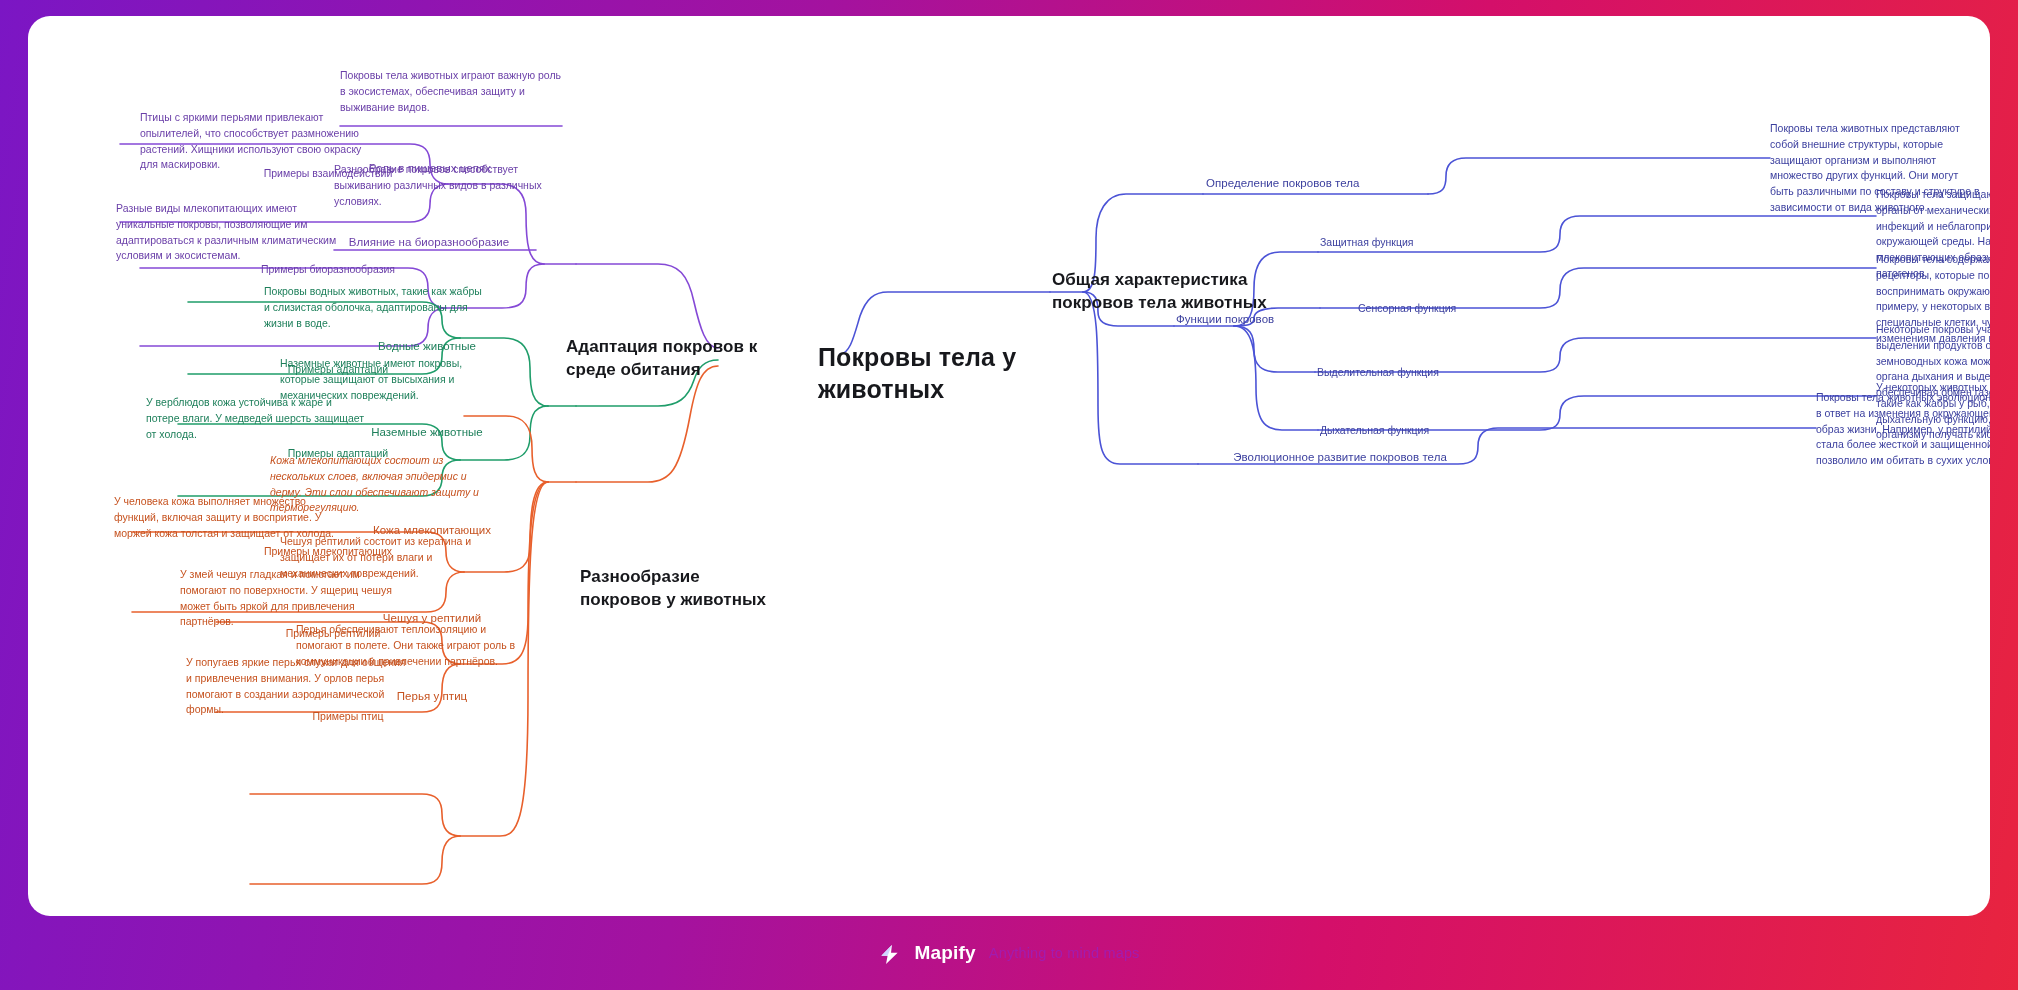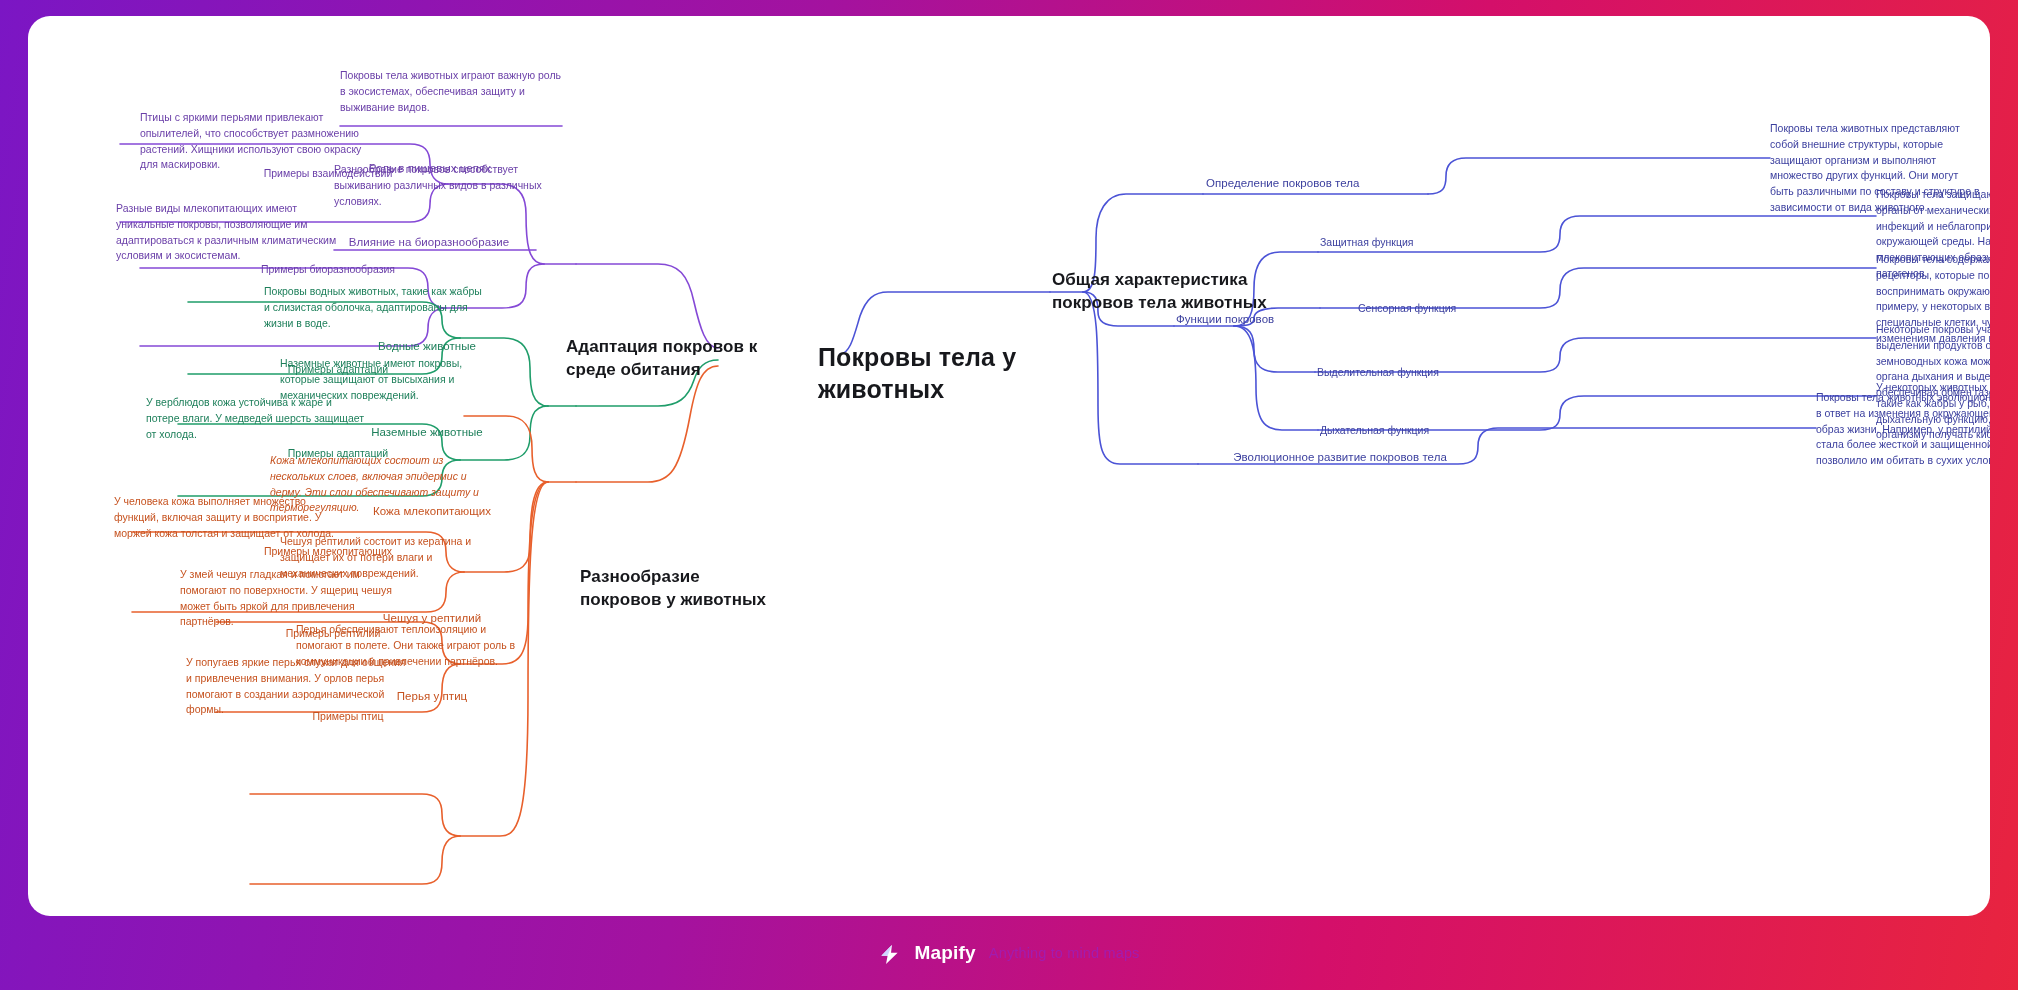--- a/index.html
+++ b/index.html
@@ -203,21 +203,21 @@
   <div class="node leaf-text c-green-text" style="left:236px; top:268px; width:222px;">Покровы водных животных, такие как жабры и слизистая оболочка, адаптированы для жизни в воде.</div>
   <div class="node lvl3-label c-green-text right-align" style="left:220px; top:316px; width:180px;">Примеры адаптаций</div>
 
   <div class="node lvl2-label c-green-text right-align" style="left:300px; top:379px; width:198px;">Наземные животные</div>
   <div class="node leaf-text c-green-text" style="left:252px; top:340px; width:210px;">Наземные животные имеют покровы, которые защищают от высыхания и механических повреждений.</div>
   <div class="node lvl3-label c-green-text right-align" style="left:220px; top:400px; width:180px;">Примеры адаптаций</div>
   <div class="node leaf-text c-green-text" style="left:118px; top:379px; width:220px;">У верблюдов кожа устойчива к жаре и потере влаги. У медведей шерсть защищает от холода.</div>
 
   <div class="node lvl1-label" style="left:552px; top:550px; width:190px;">Разнообразие покровов у животных</div>
 
-  <div class="node lvl2-label c-orange-text right-align" style="left:300px; top:458px; width:208px;">Кожа млекопитающих</div>
+  <div class="node lvl2-label c-orange-text right-align" style="left:300px; top:477px; width:208px;">Кожа млекопитающих</div>
   <div class="node leaf-text c-orange-text" style="left:242px; top:437px; width:228px;font-style:italic;">Кожа млекопитающих состоит из нескольких слоев, включая эпидермис и дерму. Эти слои обеспечивают защиту и терморегуляцию.</div>
   <div class="node lvl3-label c-orange-text right-align" style="left:200px; top:498px; width:200px;">Примеры млекопитающих</div>
   <div class="node leaf-text c-orange-text" style="left:86px; top:478px; width:226px;">У человека кожа выполняет множество функций, включая защиту и восприятие. У моржей кожа толстая и защищает от холода.</div>
 
   <div class="node lvl2-label c-orange-text right-align" style="left:300px; top:565px; width:208px;">Чешуя у рептилий</div>
   <div class="node leaf-text c-orange-text" style="left:252px; top:518px; width:222px;">Чешуя рептилий состоит из кератина и защищает их от потери влаги и механических повреждений.</div>
   <div class="node lvl3-label c-orange-text right-align" style="left:210px; top:580px; width:190px;">Примеры рептилий</div>
   <div class="node leaf-text c-orange-text" style="left:152px; top:551px; width:218px;">У змей чешуя гладкая и помогает им помогают по поверхности. У ящериц чешуя может быть яркой для привлечения партнёров.</div>
 
   <div class="node lvl2-label c-orange-text right-align" style="left:300px; top:643px; width:208px;">Перья у птиц</div>

